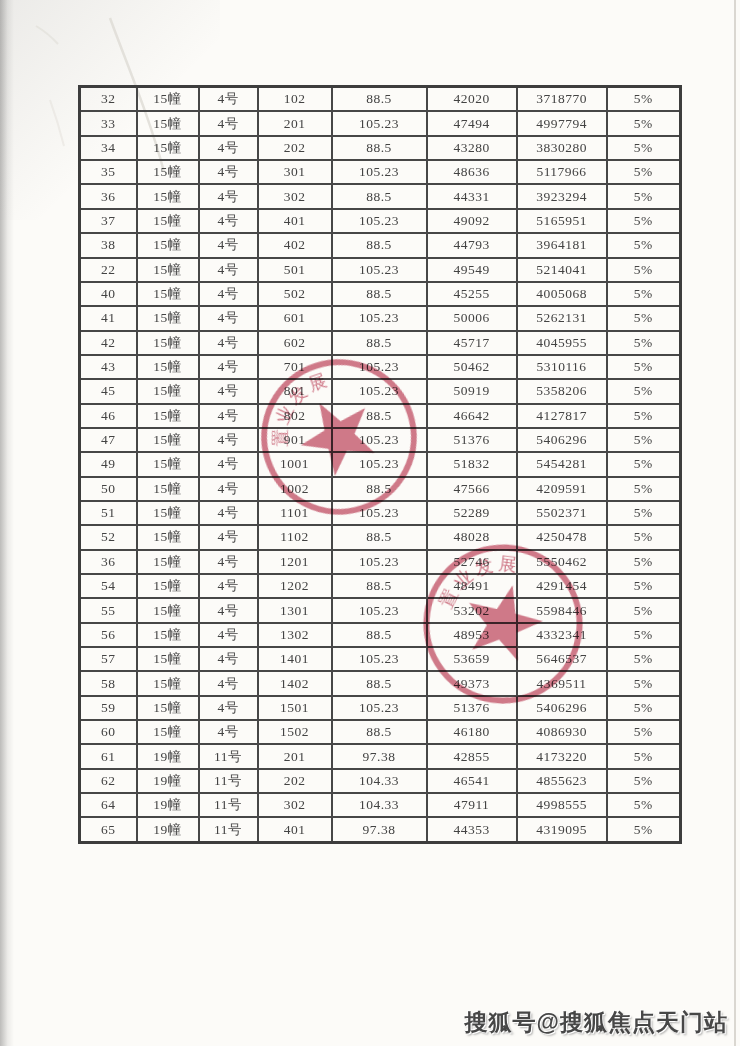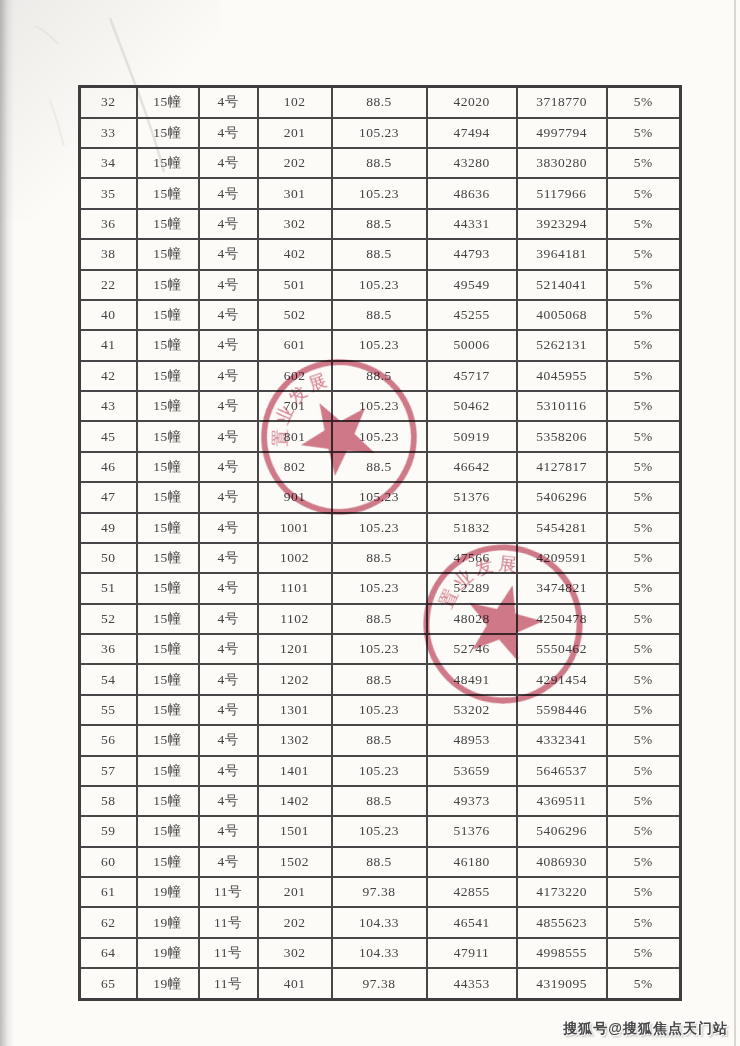--- a/index.html
+++ b/index.html
@@ -18,21 +18,21 @@
     background:linear-gradient(135deg, rgba(90,90,90,.10), rgba(0,0,0,0) 60%);
     pointer-events:none;
   }
   .paper-edge-right{
     position:absolute;left:734px;top:0;width:2px;height:1046px;
     background:#d3d0ca;opacity:.85;pointer-events:none;
   }
   .crease-svg{position:absolute;left:0;top:0;pointer-events:none;}
   table.price-table{
     position:absolute;left:78px;top:85px;
-    width:601px;height:916px;
+    width:601px;height:759px;
     border-collapse:collapse;table-layout:fixed;
     background:transparent;
   }
   table.price-table td{
     border:2px solid #474747;
     text-align:center;vertical-align:middle;
     font-size:13.5px;color:#434343;
     padding:0;letter-spacing:.5px;
     overflow:hidden;white-space:nowrap;
   }
@@ -40,21 +40,21 @@
   .stamp{
     position:absolute;pointer-events:none;
     color:#c5566c;
     opacity:.78;mix-blend-mode:multiply;
     filter:blur(.5px);
   }
   .stamp-1{left:254px;top:352px;width:170px;height:170px;transform:rotate(-18deg);}
   .stamp-2{left:416px;top:537px;width:174px;height:174px;transform:rotate(8deg);}
   .watermark{
     position:absolute;right:12px;bottom:8px;
-    font-size:14px;font-weight:bold;color:#474747;
+    font-size:23px;font-weight:bold;color:#474747;
     letter-spacing:1px;
     font-family:"Liberation Sans","DejaVu Sans",sans-serif;
     text-shadow:1px 1px 0 #ffffff, -1px -1px 0 rgba(255,255,255,.8), 2px 2px 2px rgba(110,110,110,.5);
   }
 </style>
 </head>
 <body>
 
 <div class="paper-shade-left"></div>
 <div class="paper-shade-corner"></div>
@@ -121,20 +121,30 @@
         <td>36</td>
         <td>15幢</td>
         <td>4号</td>
         <td>302</td>
         <td>88.5</td>
         <td>44331</td>
         <td>3923294</td>
         <td>5%</td>
       </tr>
       <tr>
+        <td>37</td>
+        <td>15幢</td>
+        <td>4号</td>
+        <td>401</td>
+        <td>105.23</td>
+        <td>49092</td>
+        <td>5165951</td>
+        <td>5%</td>
+      </tr>
+      <tr>
         <td>38</td>
         <td>15幢</td>
         <td>4号</td>
         <td>402</td>
         <td>88.5</td>
         <td>44793</td>
         <td>3964181</td>
         <td>5%</td>
       </tr>
       <tr>
@@ -237,21 +247,21 @@
         <td>4209591</td>
         <td>5%</td>
       </tr>
       <tr>
         <td>51</td>
         <td>15幢</td>
         <td>4号</td>
         <td>1101</td>
         <td>105.23</td>
         <td>52289</td>
-        <td>3474821</td>
+        <td>5502371</td>
         <td>5%</td>
       </tr>
       <tr>
         <td>52</td>
         <td>15幢</td>
         <td>4号</td>
         <td>1102</td>
         <td>88.5</td>
         <td>48028</td>
         <td>4250478</td>

